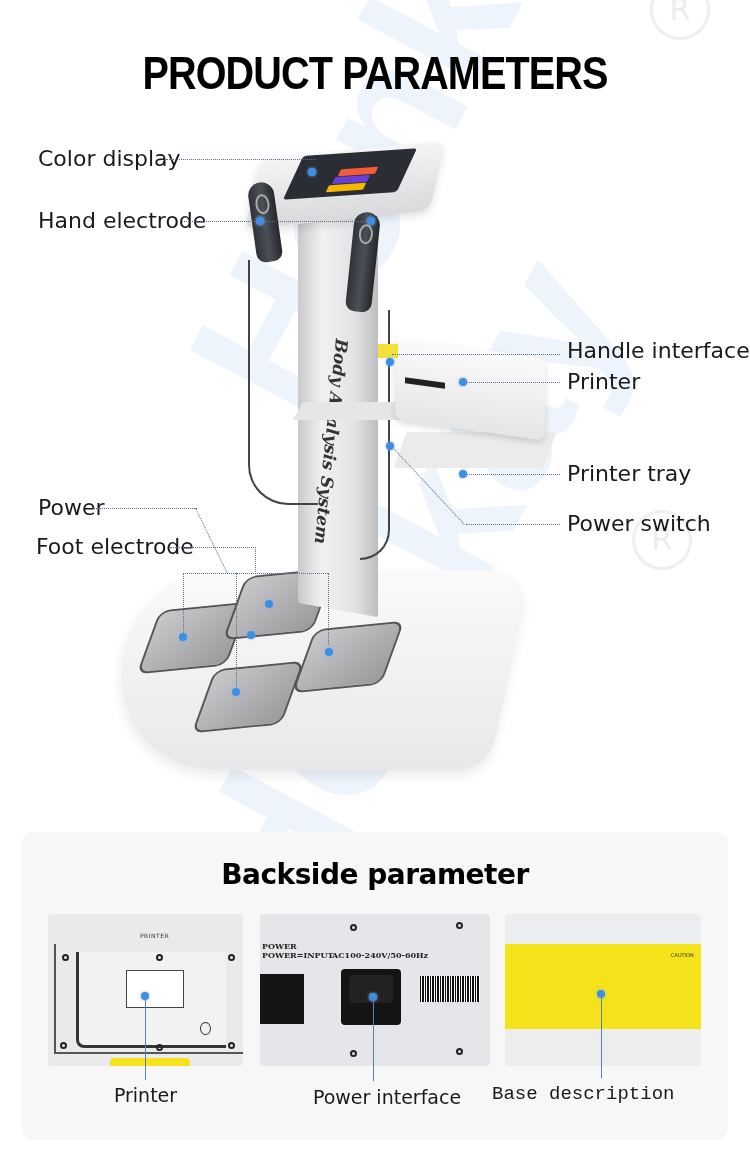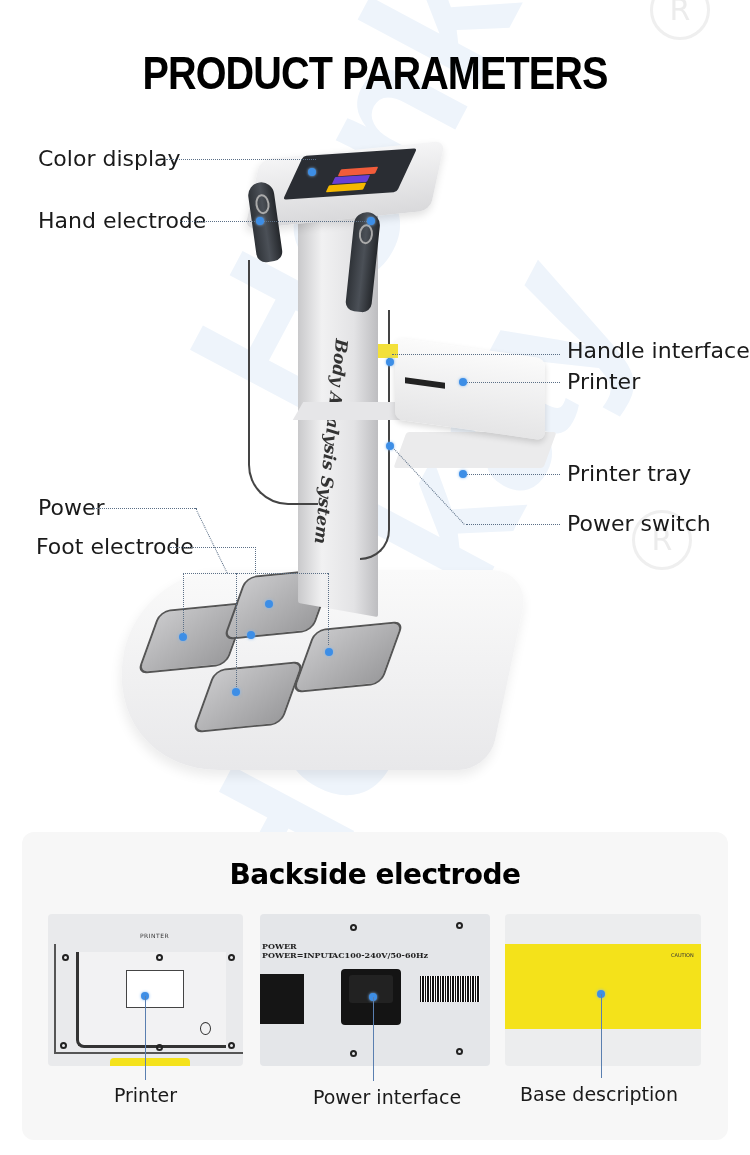--- a/index.html
+++ b/index.html
@@ -140,21 +140,21 @@
 <div class="callout" style="left:567px;top:463px;">Printer tray</div>
 <div class="leader" style="left:464px;top:474px;width:96px;"></div>
 <div class="dot" style="left:459px;top:470px;"></div>
 
 <div class="callout" style="left:567px;top:513px;">Power switch</div>
 <div class="leader" style="left:466px;top:524px;width:94px;"></div>
 <div class="leader" style="left:391px;top:445px;width:108px;transform:rotate(47deg);transform-origin:left top;"></div>
 <div class="dot" style="left:386px;top:442px;"></div>
 
 <section class="back-card"></section>
-<h2 class="back-title">Backside electrode</h2>
+<h2 class="back-title">Backside parameter</h2>
 
 <div class="photo p1">
   <span class="ptxt">PRINTER</span>
   <div class="frame"></div>
   <div class="inner"></div>
   <div class="box"></div>
   <span class="screw" style="left:14px;top:40px;"></span>
   <span class="screw" style="left:108px;top:40px;"></span>
   <span class="screw" style="left:180px;top:40px;"></span>
   <span class="screw" style="left:12px;top:128px;"></span>
@@ -182,13 +182,13 @@
 <div class="dot" style="left:369px;top:993px;"></div>
 <div class="vleader" style="left:373px;top:997px;height:84px;border-left-style:solid;border-color:#5a7fb0;"></div>
 <div class="photo-cap" style="left:295px;top:1086px;width:160px;margin-left:12px;">Power interface</div>
 
 <div class="photo p3">
   <div class="sticker"></div>
   <span class="caution">CAUTION</span>
 </div>
 <div class="dot" style="left:597px;top:990px;"></div>
 <div class="vleader" style="left:601px;top:994px;height:84px;border-left-style:solid;border-color:#5a7fb0;"></div>
-<div class="photo-cap" style="left:515px;top:1083px;width:168px;">Base description</div>
+<div class="photo-cap" style="left:492px;top:1083px;width:168px;font-family:Liberation Mono, monospace;">Base description</div>
 
 </body></html>

